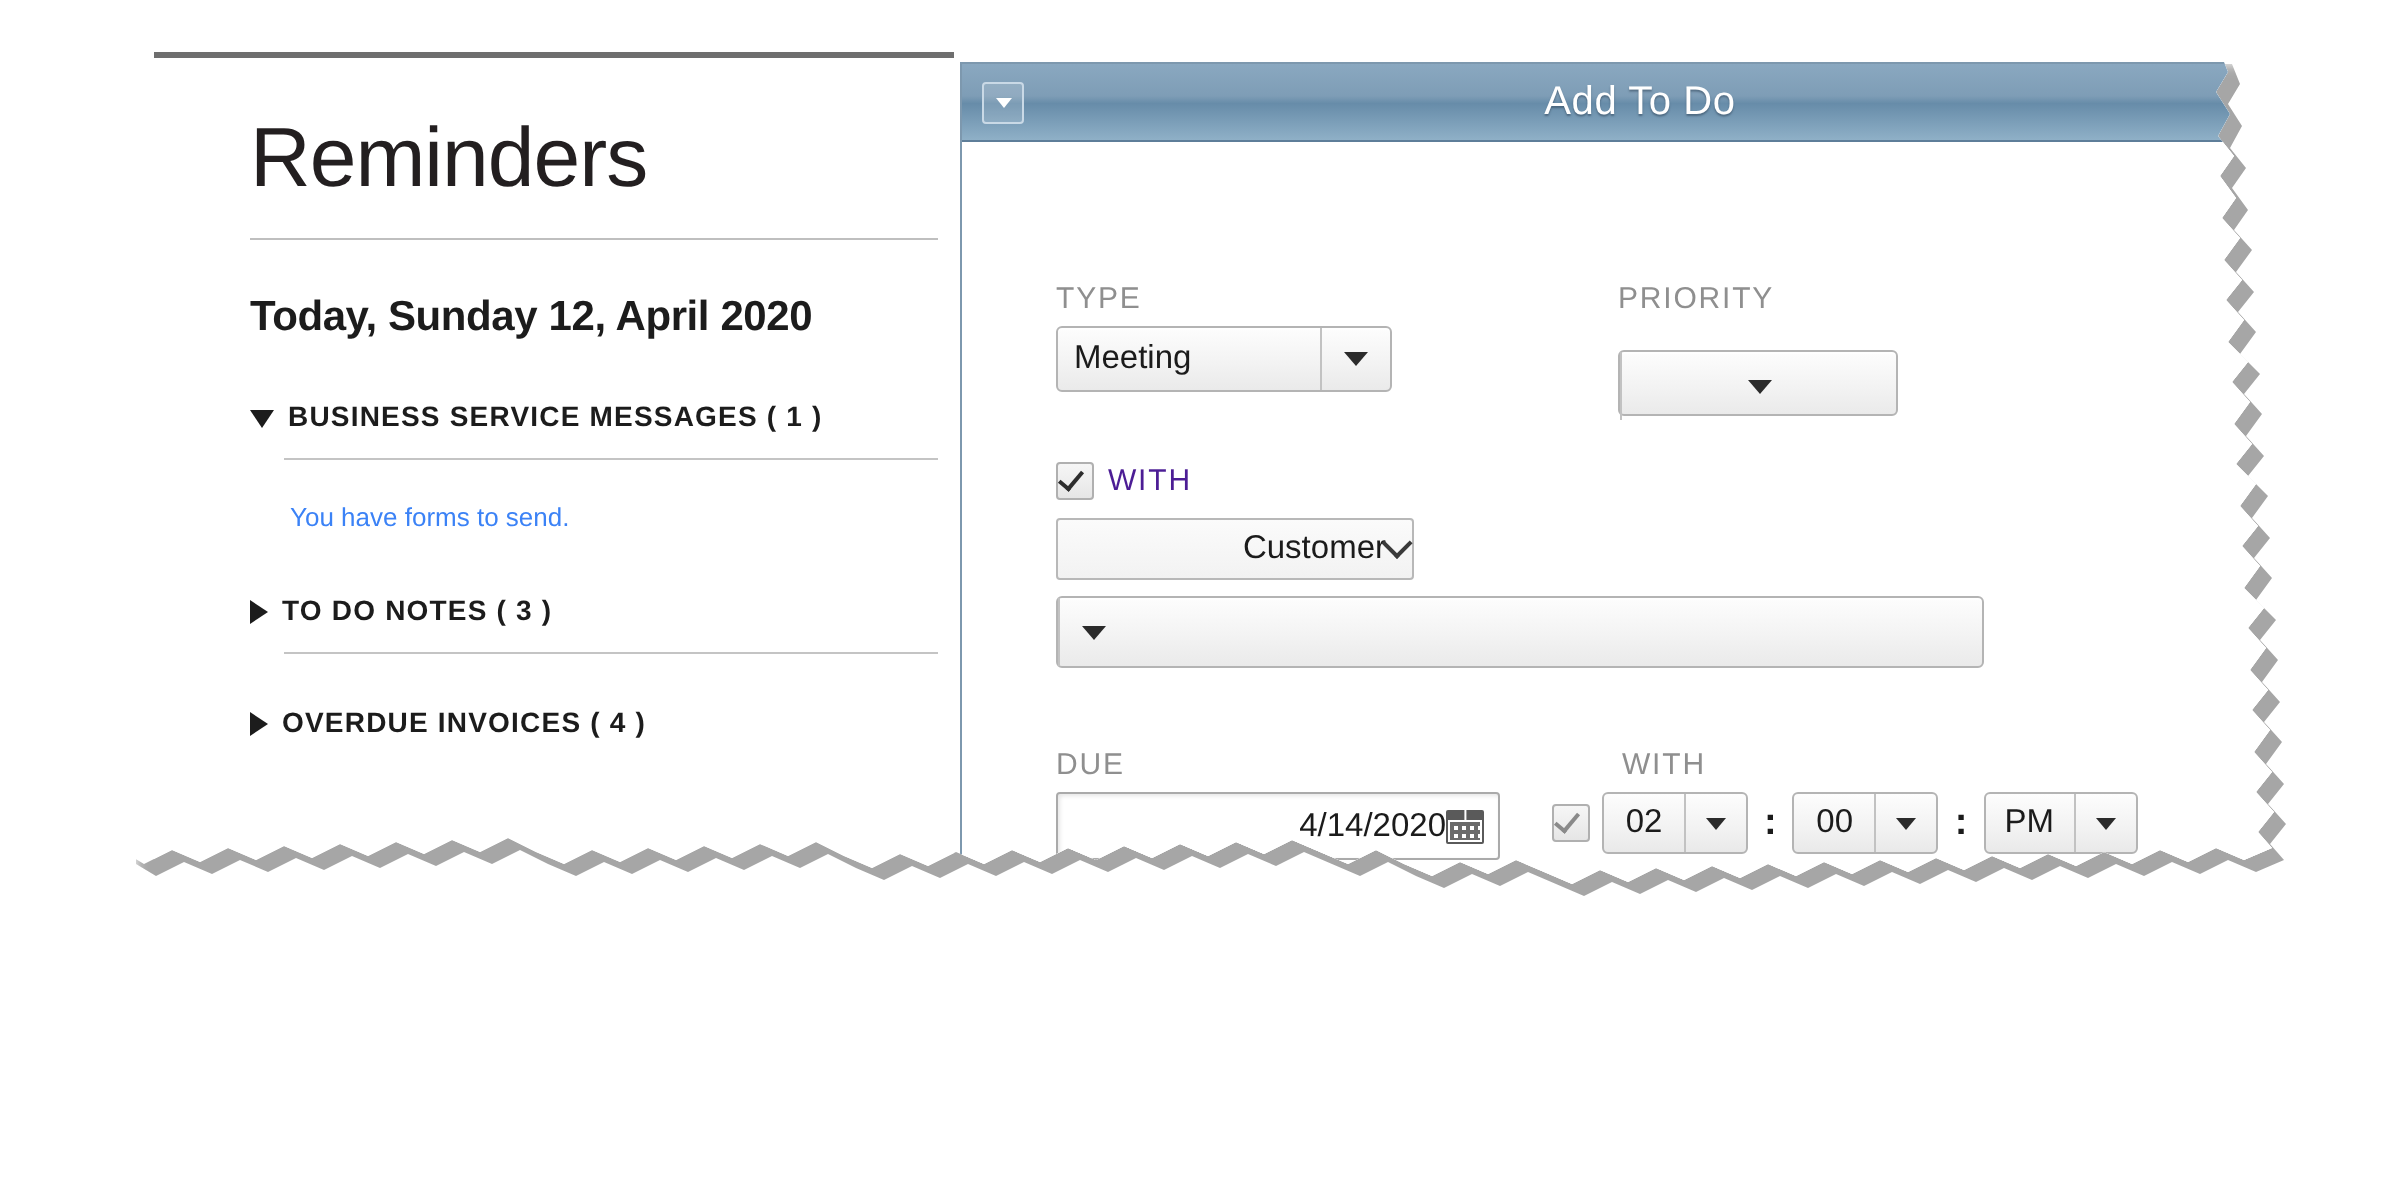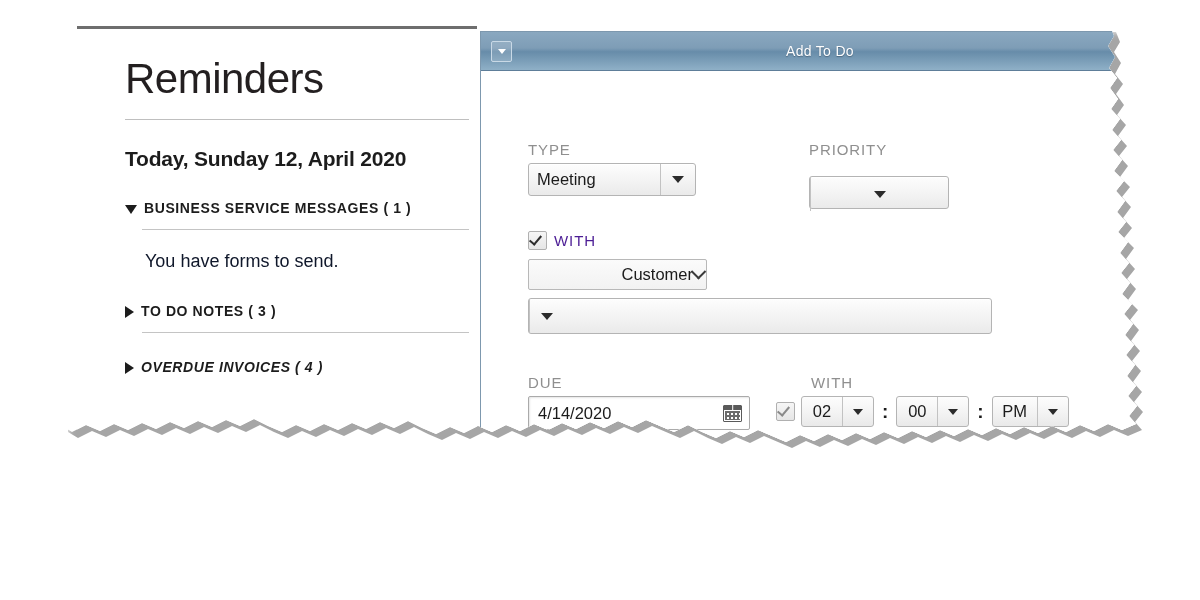--- a/index.html
+++ b/index.html
@@ -120,22 +120,22 @@
     color: #1c1c1c;
     letter-spacing: .6px;
     white-space: nowrap;
   }
   .sec-rule {
     height: 1px;
     background: #c4c4c4;
     margin: 13px 0 0 17px;
   }
   .rem-body {
-    font-size: 18px;
-    color: #0f172a;
+    font-size: 13px;
+    color: #3b82f6;
     margin: 21px 0 0 20px;
     line-height: 1.2;
   }
 
   
   .dialog {
     position: absolute;
     left: 418px;
     top: 5px;
     width: 680px;
@@ -166,21 +166,21 @@
     align-items: center;
     justify-content: center;
   }
   .dlg-sysicon .chev {
     width: 0; height: 0;
     border-left: 4px solid transparent;
     border-right: 4px solid transparent;
     border-top: 5px solid #ffffff;
   }
   .dlg-title {
-    font-size: 14px;
+    font-size: 20px;
     color: #ffffff;
     letter-spacing: .3px;
     text-shadow: 0 1px 1px rgba(40,60,80,.5);
   }
 
   .dlg-body {
     position: relative;
     padding: 0;
     background: #fff;
     height: 385px;
@@ -285,21 +285,21 @@
   .with-text {
     font-size: 15px;
     color: #4c1d95;
     letter-spacing: .9px;
   }
 
   
   .datefield {
     display: inline-flex;
     align-items: center;
-    justify-content: space-between;
+    justify-content: flex-end;
     width: 222px;
     height: 34px;
     border: 1px solid #aaaaaa;
     background: #ffffff;
     box-shadow: inset 1px 1px 2px rgba(0,0,0,.10);
     padding: 0 7px 0 9px;
     box-sizing: border-box;
     font-size: 16.5px;
     color: #1b1b1b;
     border-radius: 2px;
@@ -422,21 +422,21 @@
           <div class="sec-rule"></div>
 
           <div class="rem-body">You have forms to send.</div>
 
           <div class="rem-section">
             <span class="tri tri-right"></span>
             <span class="sec-label">TO DO NOTES ( 3 )</span>
           </div>
           <div class="sec-rule"></div>
 
-          <div class="rem-section" style="margin-top:26px;font-style:italic;">
+          <div class="rem-section" style="margin-top:26px;">
             <span class="tri tri-right"></span>
             <span class="sec-label">OVERDUE INVOICES ( 4 )</span>
           </div>
         </div>
       </div>
 
       <div class="dialog">
 
         <div class="dlg-titlebar">
           <div class="dlg-sysicon">

